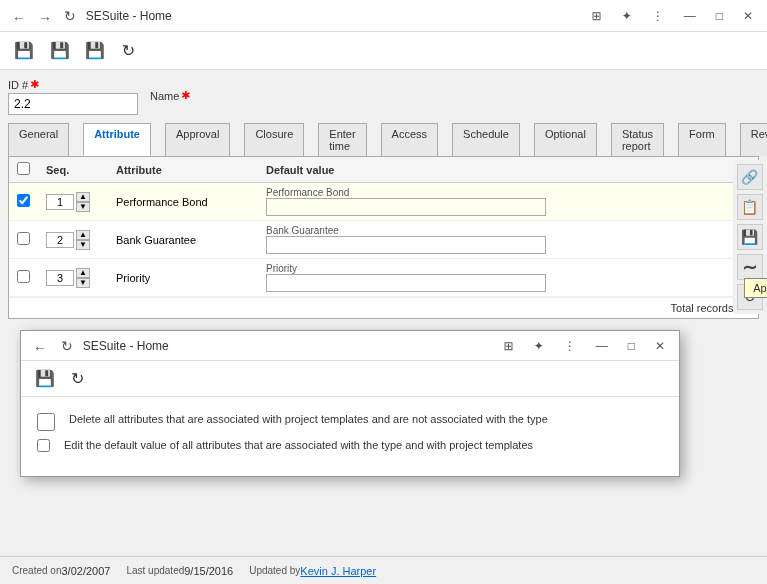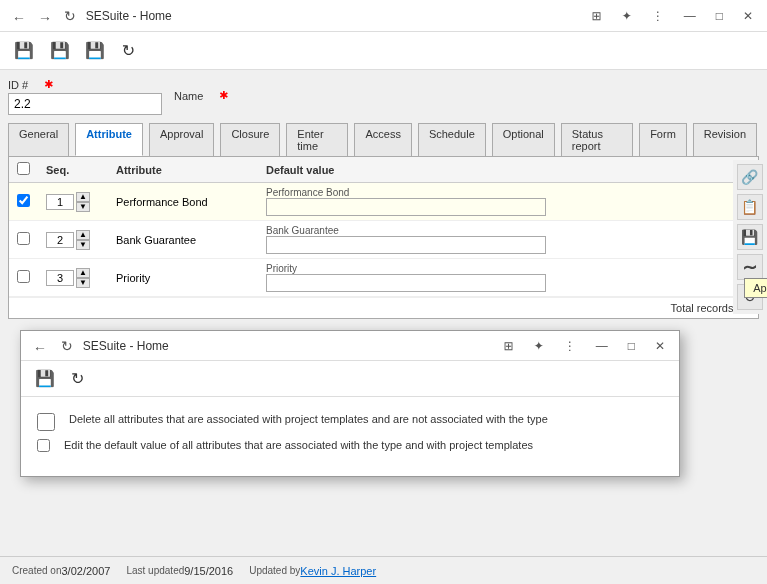--- a/index.html
+++ b/index.html
@@ -17,28 +17,28 @@
     
     .toolbar { background: #fff; display: flex; align-items: center; padding: 4px 8px; height: 38px; border-bottom: 1px solid #ddd; gap: 4px; }
     .tool-btn { background: none; border: 1px solid transparent; cursor: pointer; padding: 3px 5px; font-size: 16px; color: #333; }
     
     
     .main { padding: 8px; background: #f0f0f0; }
     
     
     .form-row { display: flex; align-items: center; gap: 12px; margin-bottom: 8px; }
     .field-group { display: flex; flex-direction: column; }
-    .field-label { font-size: 11px; color: #333; margin-bottom: 2px; display: flex; align-items: center; gap: 16px; }
+    .field-label { font-size: 11px; color: #333; margin-bottom: 2px; display: flex; align-items: center; gap: 2px; }
     .required-star { color: red; font-size: 11px; }
     .field-input { border: 1px solid #aaa; padding: 3px 5px; font-size: 12px; background: #fff; }
-    .id-input { width: 154px; }
+    .id-input { width: 130px; }
     .name-input { width: 540px; }
     
     
-    .tabs { display: flex; gap: 4px; margin-bottom: 0; }
+    .tabs { display: flex; gap: 12px; margin-bottom: 0; }
     .tab { padding: 4px 10px; border: 1px solid #aaa; border-bottom: none; cursor: pointer; background: #e8e8e8; font-size: 11px; color: #333; margin-right: 2px; }
     .tab.active { background: #fff; border-bottom: 1px solid #fff; font-weight: bold; color: #0066cc; }
     
     
     .content-area { border: 1px solid #aaa; background: #fff; padding: 0; }
     
     
     .attr-table { width: 100%; border-collapse: collapse; }
     .attr-table th { background: #f5f5f5; border-bottom: 1px solid #ccc; padding: 5px 8px; text-align: left; font-size: 11px; font-weight: bold; color: #333; }
     .attr-table td { padding: 4px 8px; border-bottom: 1px solid #eee; font-size: 11px; vertical-align: middle; }

